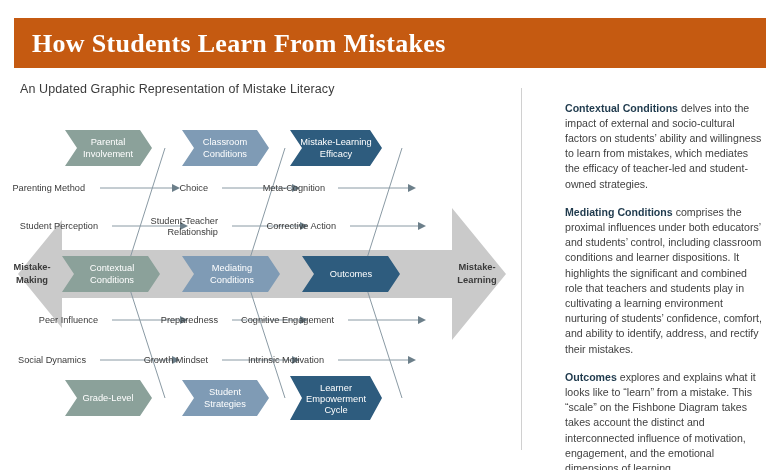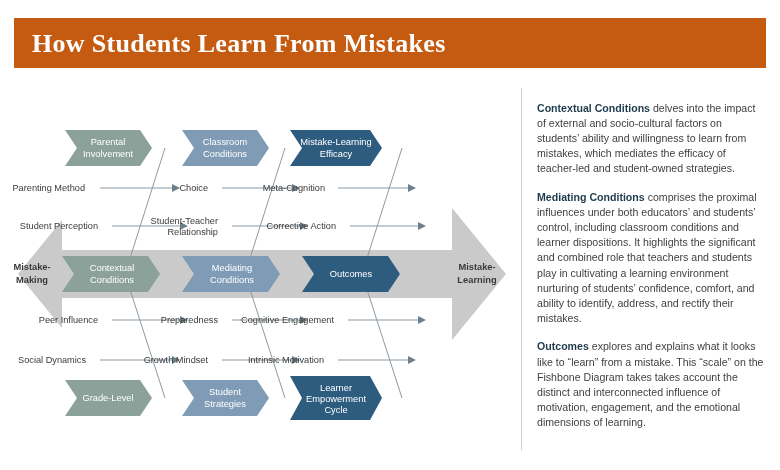--- a/index.html
+++ b/index.html
@@ -67,20 +67,21 @@
     left: 537px;
     top: 90px;
     width: 228px;
   }
   .para {
     font-size: 10.6px;
     line-height: 15.2px;
     color: #3f3f3f;
     margin-bottom: 13px;
     text-align: left;
+    margin-left: 28px;
   }
   .para b {
     color: #1f3a4d;
     font-weight: bold;
   }
 
   
   #diagram {
     position: absolute;
     left: 0;
@@ -121,20 +122,21 @@
     fill: #6c7f8a;
   }
 </style>
 </head>
 <body>
 
 <div id="page">
 
   <div id="header-bar"></div>
   <div id="header-title">How Students Learn From Mistakes</div>
+  <div id="subtitle">An Updated Graphic Representation of Mistake Literacy</div>
 
   <div id="divider"></div>
 
   <div id="diagram">
     <svg width="521" height="370" viewBox="0 0 521 370" xmlns="http://www.w3.org/2000/svg">
 
       <g>
         <polygon points="18,186 62,132 62,162 452,162 452,120 506,186 452,252 452,210 62,210 62,240" fill="#cacaca"></polygon>
       </g>
 

